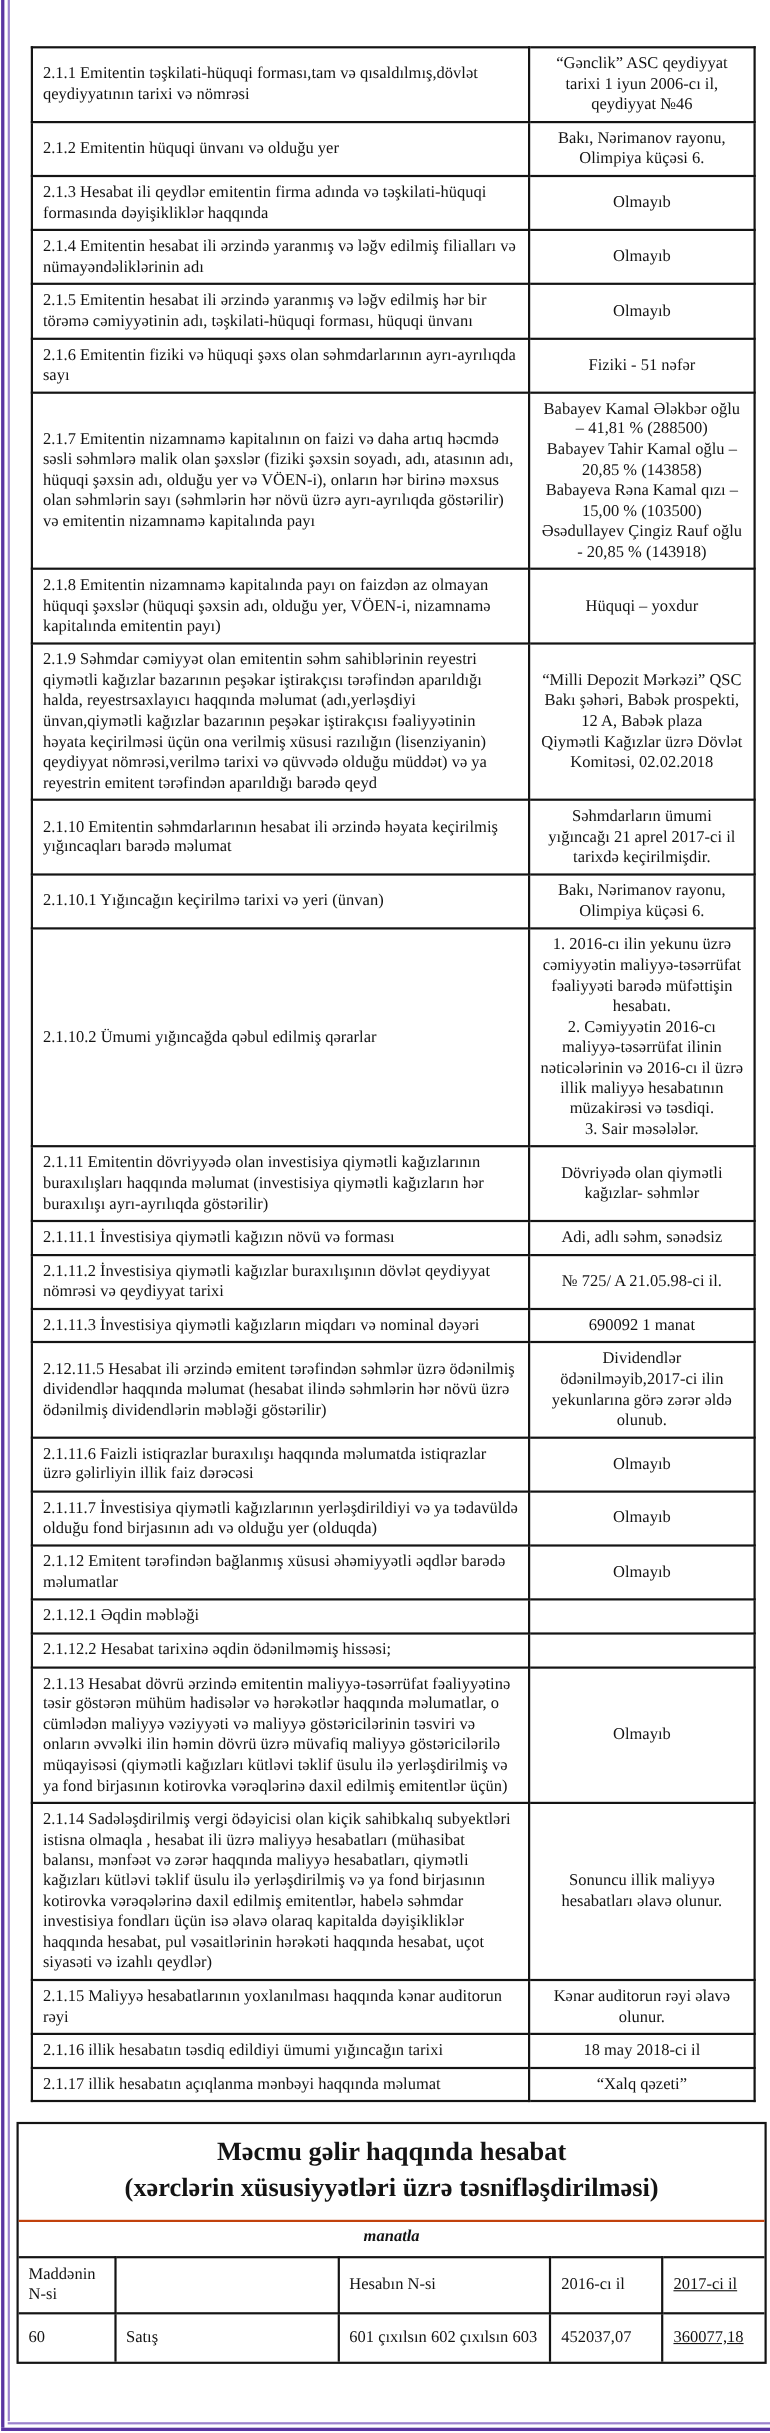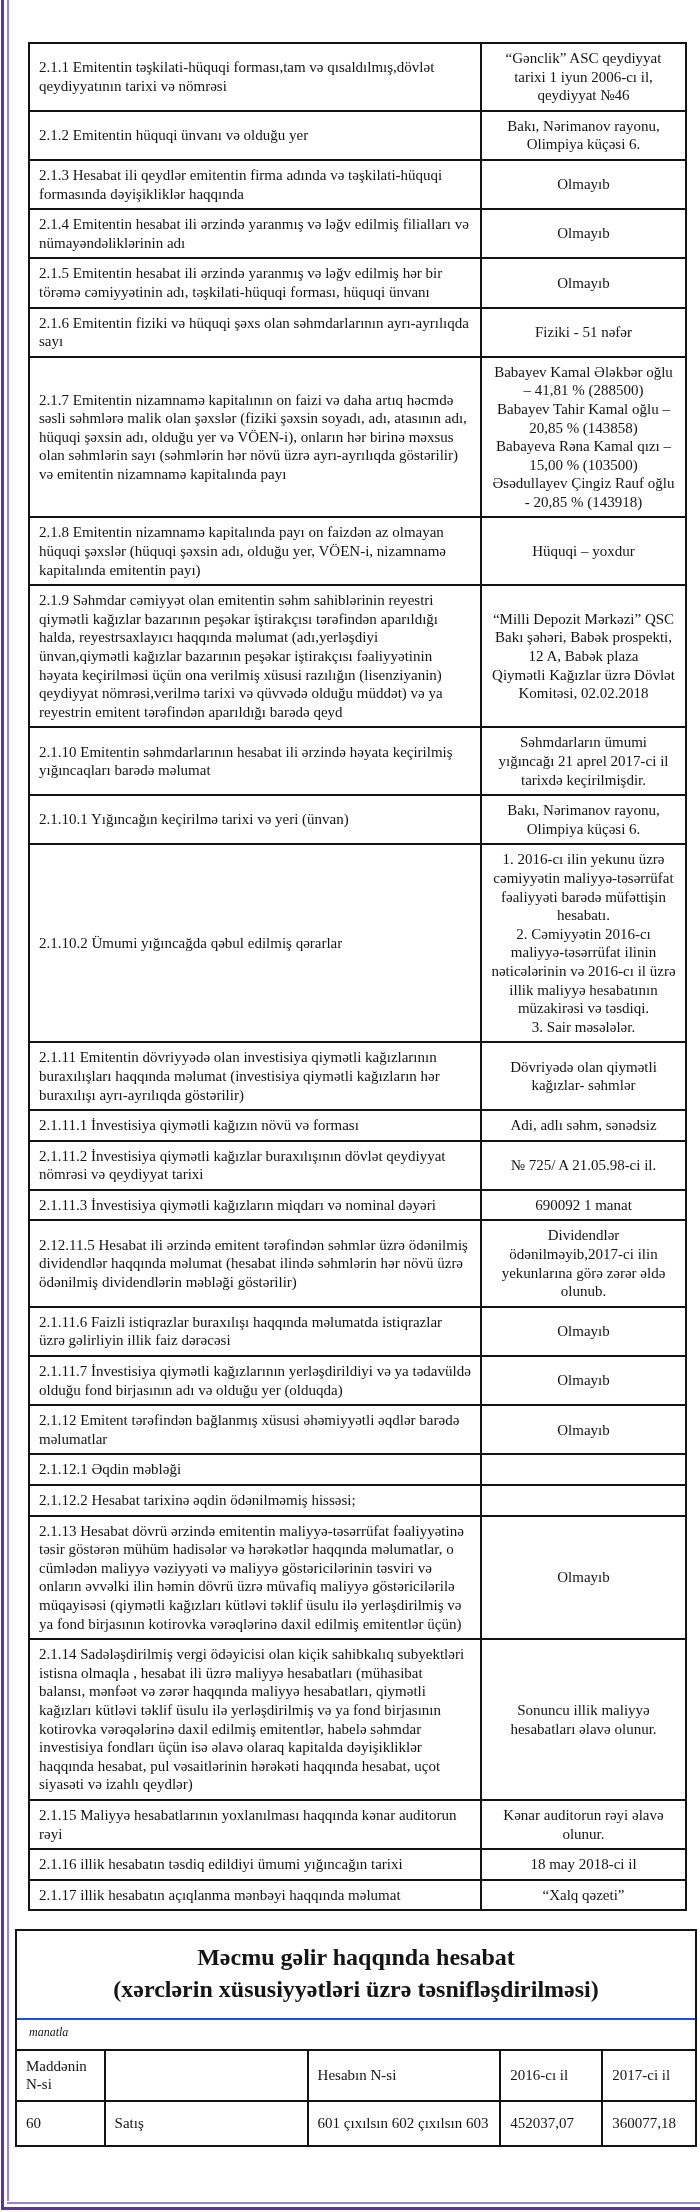--- a/index.html
+++ b/index.html
@@ -47,27 +47,27 @@
     width: 682px;
     border: 2px solid #141414;
     box-sizing: border-box;
   }
   .income-title {
     text-align: center;
     font-weight: bold;
     font-size: 24px;
     line-height: 1.32;
     padding: 11px 8px 12px 8px;
-    border-bottom: 2px solid #1d4ed8;
+    border-bottom: 2px solid #c2410c;
   }
   .unit-note {
-    text-align: left;
+    text-align: center;
     font-style: italic;
-    font-weight: normal;
-    font-size: 12px;
+    font-weight: bold;
+    font-size: 15px;
     padding: 5px 12px 9px 12px;
   }
   .income-table {
     border-collapse: collapse;
     width: 100%;
     table-layout: fixed;
   }
   .income-table th, .income-table td {
     border: 2px solid #141414;
     font-weight: normal;
@@ -77,21 +77,21 @@
     line-height: 1.25;
     padding: 6px 9px;
     word-wrap: break-word;
     height: 44px;
     box-sizing: border-box;
   }
   .income-table .c1 { width: 85px; }
   .income-table .c2 { width: 197px; }
   .income-table .c3 { width: 187px; }
   .income-table .c4 { width: 99px; margin-top: 33px; }
-  .income-table .c5 { width: 90px; }
+  .income-table .c5 { width: 90px; text-decoration: underline; }
   
   .income-table tr th:first-child, .income-table tr td:first-child { border-left: none; }
   .income-table tr th:last-child,  .income-table tr td:last-child  { border-right: none; }
   .income-table tr:last-child td { border-bottom: none; }
 </style>
 </head>
 <body>
 
 <div class="page">
   <div class="frame-outer-left"></div>

